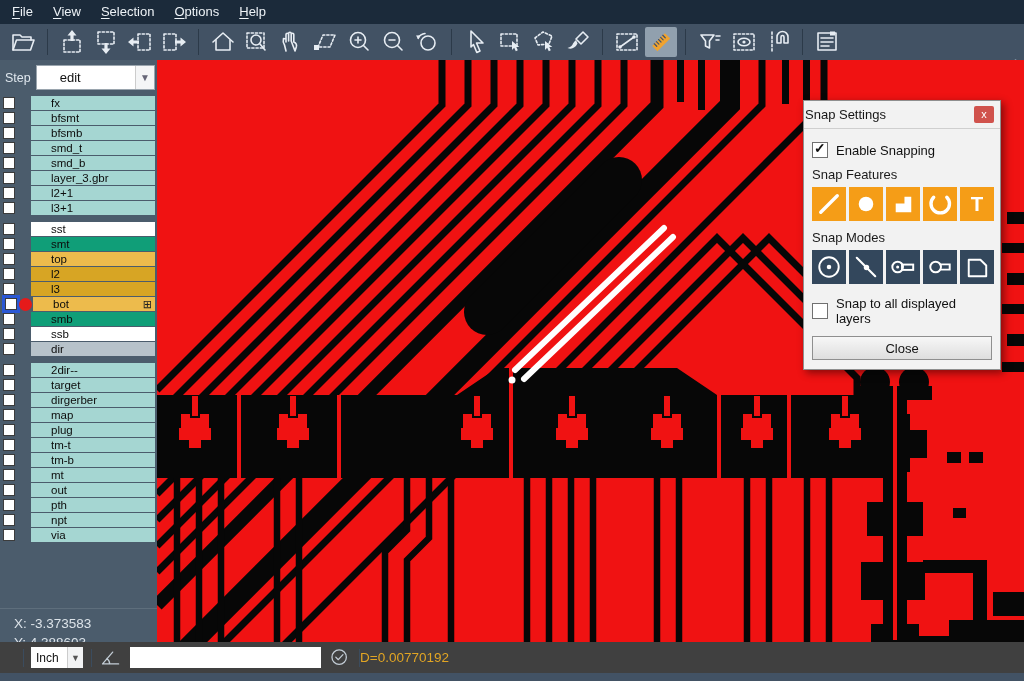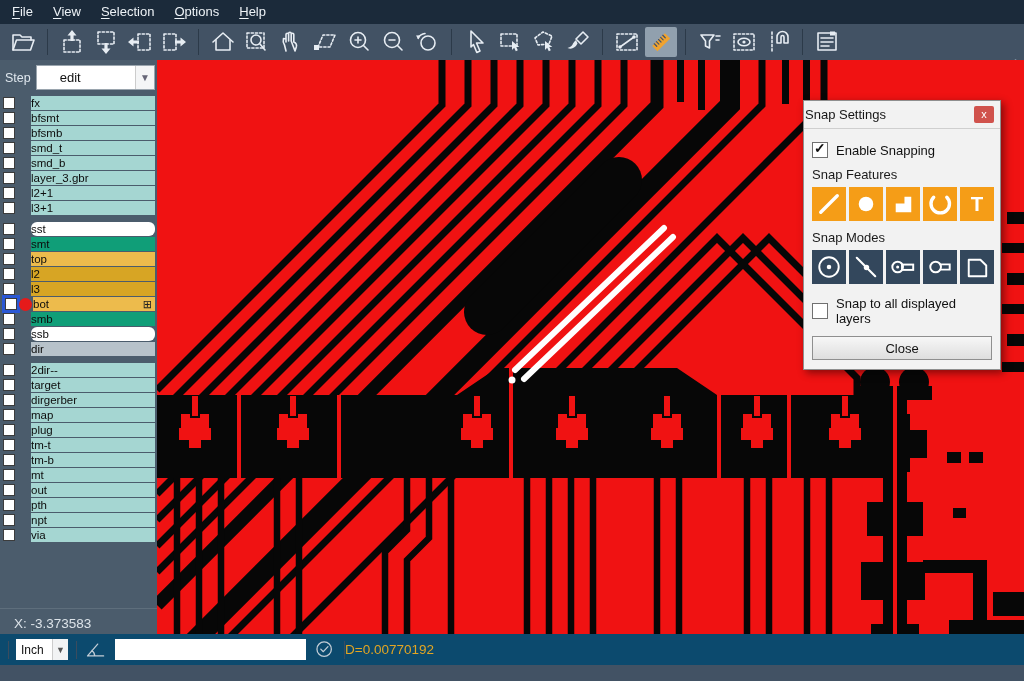--- a/index.html
+++ b/index.html
@@ -33,25 +33,25 @@
   .stepselect { flex:1; height:23px; background:#fff; display:flex; align-items:center; border:1px solid #9aa5ae; }
   .stepselect .val { flex:1; font-size:13px; color:#111; padding-left:23px; }
   .stepselect .chev { width:18px; height:100%; display:flex; align-items:center; justify-content:center;
                       color:#667; font-size:10px; border-left:1px solid #ccc; background:#f4f5f6; }
   .layer-list { margin-top:2px; }
   .layer-row { display:flex; align-items:center; height:14px; margin-bottom:1px; }
   .cb { width:10px; height:10px; background:#fff; border:1.6px solid #3c3c3c; margin-left:3px; flex:none; }
   .layer-row.active .cb { box-shadow:0 0 0 3px #2b58d5; margin-left:5px; }
   .spacer { width:16px; flex:none; }
   .dot { width:13px; height:13px; border-radius:50%; background:#e51a1a; flex:none; margin:0 1px 0 2px; }
-  .layer-label { flex:1; height:14px; font-size:11.5px; line-height:14px; padding-left:0;
+  .layer-label { flex:1; height:14px; font-size:11.5px; line-height:14px; padding-left:20px;
                  color:#0c0c0c; margin-right:2px; display:flex; align-items:center; }
   .layer-label .grid { margin-left:auto; margin-right:3px; font-size:11px; line-height:11px; color:#222; }
   .c-teal  { background:#a5d6d2; }
-  .c-white { background:#ffffff;border-radius:6px; }
+  .c-white { background:#ffffff; }
   .c-green { background:#109e78; }
   .c-amber { background:#edbb4c; }
   .c-gold  { background:#d7a524; }
   .c-gray  { background:#b7c2ca; }
   .group-gap { height:6px; }
   .coords { position:absolute; left:0; right:0; top:548px; }
   .coords .cline { border-top:1px solid #5e6e7c; margin-bottom:5px; }
   .coord { color:#dce3e9; font-size:13.5px; line-height:19px; padding-left:14px; }
 
   
@@ -74,22 +74,22 @@
   .btnrow { display:flex; gap:3px; }
   .snapbtn { width:34px; height:34px; display:flex; align-items:center; justify-content:center; }
   .snapbtn.feature { background:#f59d17; }
   .snapbtn.mode { background:#33475c; }
   .snapbtn svg { width:34px; height:34px; display:block; }
   .closebtn { margin-top:10px; height:22px; background:linear-gradient(#f7f7f7,#dedede);
               border:1px solid #8f8f8f; font-size:13px; color:#111;
               display:flex; align-items:center; justify-content:center; }
 
   
-  .statusbar { position:absolute; left:0; right:0; bottom:16px; height:31px; background:#0c4a6e;
-               display:flex; align-items:center; }
+  .statusbar { position:absolute; left:0; right:0; bottom:8px; height:31px; background:#404040;
+               display:flex; align-items:center;padding-left:15px; }
   .ssep { width:1px; height:18px; background:#3b4c5e; margin-left:8px; flex:none; }
   .unitsel { margin-left:7px; width:52px; height:21px; background:#fff; display:flex; align-items:center; flex:none; }
   .unitsel .val { flex:1; font-size:12px; color:#111; padding-left:5px; }
   .unitsel .chev { width:15px; font-size:9px; color:#555; border-left:1px solid #ccc; height:100%;
                    display:flex; align-items:center; justify-content:center; background:#f2f3f4; }
   .sicon { margin-left:8px; flex:none; }
   .sicon svg { width:22px; height:22px; display:block; }
   .sico { stroke:#c3cdd6; stroke-width:1.5; fill:none; stroke-linecap:round; stroke-linejoin:round; }
   .sinput { margin-left:8px; width:183px; height:21px; background:#fff; border:none;
             padding:0 4px; font-size:12px; font-family:inherit; }

